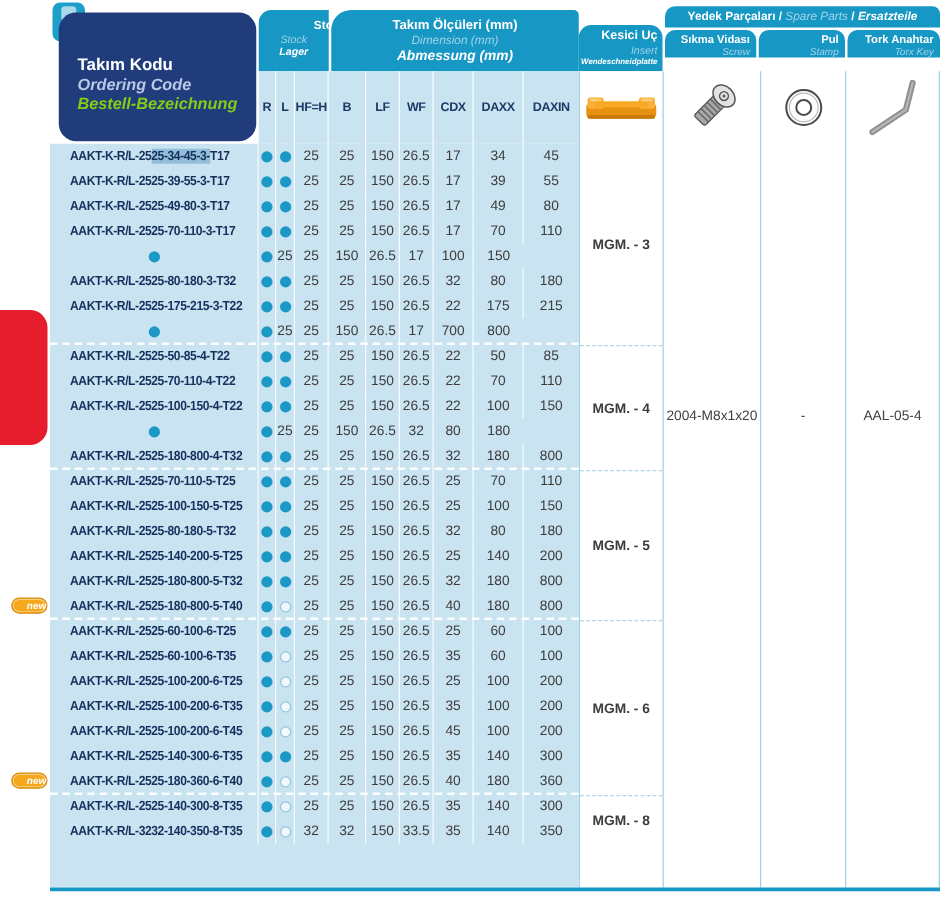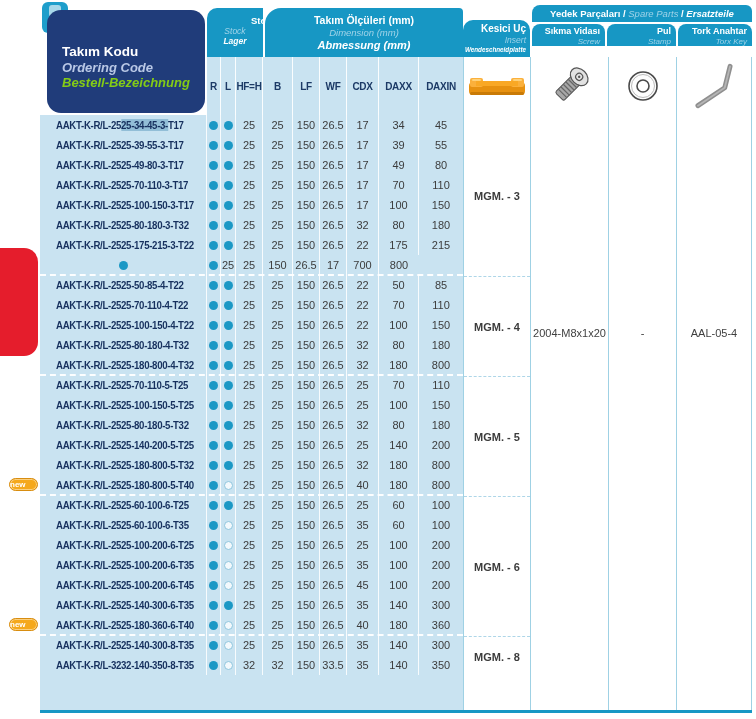--- a/index.html
+++ b/index.html
@@ -71,21 +71,21 @@
         box-sizing:border-box;font-size:11px;color:#3c3c3c;}
   .cell:last-child{border-right:none;}
   .cell.codec{justify-content:flex-start;padding-left:16px;overflow:visible;}
   .code-text{font-size:10.5px;font-weight:bold;color:#16305e;letter-spacing:-.35px;white-space:nowrap;
              transform:scaleX(.92);transform-origin:left center;}
   .code-text .hl{background:rgba(80,145,185,.45);}
   .dot{width:9px;height:9px;border-radius:50%;}
   .dot.filled{background:#1b98c5;}
   .dot.empty{background:#f2f9fd;border:1.5px solid #8fc6de;box-sizing:border-box;}
   .new-badge{position:absolute;left:-31px;top:3px;width:29px;height:13px;background:#f5a81c;border:1px solid #d88d10;
-             border-radius:7px;color:#fff;font-size:8px;font-weight:bold;text-align:left;
+             border-radius:7px;color:#fff;font-size:8px;font-weight:bold;font-style:italic;text-align:right;
              line-height:12px;box-sizing:border-box;box-shadow:inset 0 0 0 1px #fbcf7e;}
 
   .bottom-line{position:absolute;left:40px;top:710px;width:712px;height:3px;background:#1797c4;}
 </style>
 </head>
 <body>
 
 <div id="canvas">
 
   <div class="bookmark">
@@ -280,23 +280,20 @@
         </div>
         <div class="cell">25</div>
         <div class="cell">25</div>
         <div class="cell">150</div>
         <div class="cell">26.5</div>
         <div class="cell">17</div>
         <div class="cell">70</div>
         <div class="cell">110</div>
       </div>
       <div class="row">
-        <div class="cell codec">
-          <span class="code-text">AAKT-K-R/L-2525-100-150-3-T17</span>
-        </div>
         <div class="cell">
           <span class="dot filled"></span>
         </div>
         <div class="cell">
           <span class="dot filled"></span>
         </div>
         <div class="cell">25</div>
         <div class="cell">25</div>
         <div class="cell">150</div>
         <div class="cell">26.5</div>
@@ -403,23 +400,20 @@
         </div>
         <div class="cell">25</div>
         <div class="cell">25</div>
         <div class="cell">150</div>
         <div class="cell">26.5</div>
         <div class="cell">22</div>
         <div class="cell">100</div>
         <div class="cell">150</div>
       </div>
       <div class="row">
-        <div class="cell codec">
-          <span class="code-text">AAKT-K-R/L-2525-80-180-4-T32</span>
-        </div>
         <div class="cell">
           <span class="dot filled"></span>
         </div>
         <div class="cell">
           <span class="dot filled"></span>
         </div>
         <div class="cell">25</div>
         <div class="cell">25</div>
         <div class="cell">150</div>
         <div class="cell">26.5</div>

